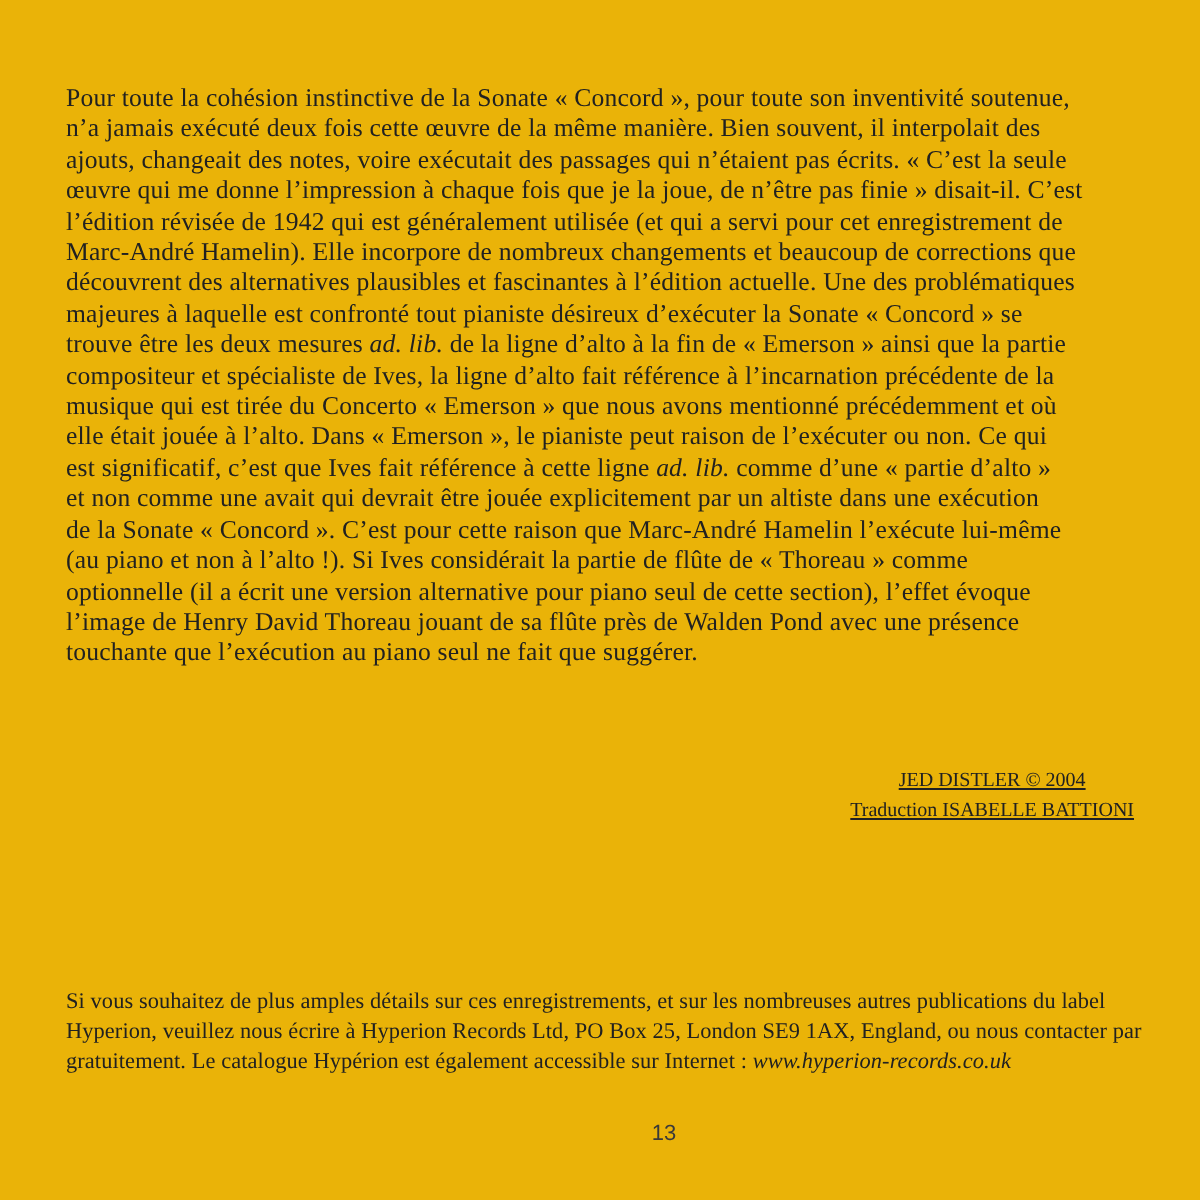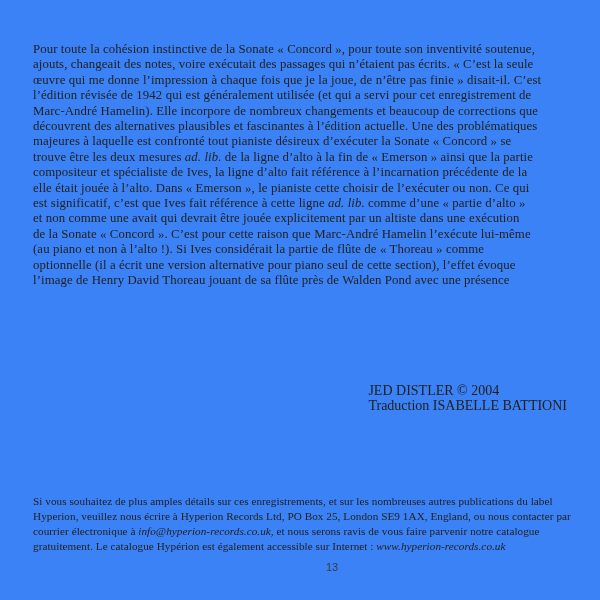--- a/index.html
+++ b/index.html
@@ -4,21 +4,21 @@
 <style>
   html, body {
     margin: 0;
     padding: 0;
     background: #ffffff;
   }
   .page {
     position: relative;
     width: 600px;
     height: 600px;
-    background: #3b82f6;
+    background: #eab308;
     color: #212121;
     font-family: "Liberation Serif", "DejaVu Serif", serif;
     overflow: hidden;
   }
   .body-text {
     position: absolute;
     left: 33px;
     top: 42px;
     width: 540px;
     font-size: 12.8px;
@@ -28,23 +28,24 @@
   .text-line {
     white-space: nowrap;
   }
   .text-line em {
     font-weight: normal;
   }
   .signature {
     position: absolute;
     right: 33px;
     top: 384px;
-    text-align: left;
-    font-size: 14px;
+    text-align: center;
+    font-size: 10px;
     line-height: 14.6px;
+    text-decoration: underline;
   }
   .footer-text {
     position: absolute;
     left: 33px;
     top: 494px;
     width: 545px;
     font-size: 11.2px;
     line-height: 15px;
     letter-spacing: 0.05px;
   }
@@ -60,44 +61,46 @@
     padding-left: 32px;
   }
 </style>
 </head>
 <body>
 
 <div class="page">
 
   <div class="body-text">
       <div class="text-line"><span>Pour toute la cohésion instinctive de la Sonate « Concord », pour toute son inventivité soutenue,</span></div>
+      <div class="text-line"><span>n’a jamais exécuté deux fois cette œuvre de la même manière. Bien souvent, il interpolait des</span></div>
       <div class="text-line"><span>ajouts, changeait des notes, voire exécutait des passages qui n’étaient pas écrits. « C’est la seule</span></div>
       <div class="text-line"><span>œuvre qui me donne l’impression à chaque fois que je la joue, de n’être pas finie » disait-il. C’est</span></div>
       <div class="text-line"><span>l’édition révisée de 1942 qui est généralement utilisée (et qui a servi pour cet enregistrement de</span></div>
       <div class="text-line"><span>Marc-André Hamelin). Elle incorpore de nombreux changements et beaucoup de corrections que</span></div>
       <div class="text-line"><span>découvrent des alternatives plausibles et fascinantes à l’édition actuelle. Une des problématiques</span></div>
       <div class="text-line"><span>majeures à laquelle est confronté tout pianiste désireux d’exécuter la Sonate « Concord » se</span></div>
       <div class="text-line"><span>trouve être les deux mesures </span><em>ad. lib.</em><span> de la ligne d’alto à la fin de « Emerson » ainsi que la partie</span></div>
       <div class="text-line"><span>compositeur et spécialiste de Ives, la ligne d’alto fait référence à l’incarnation précédente de la</span></div>
-      <div class="text-line"><span>elle était jouée à l’alto. Dans « Emerson », le pianiste cette choisir de l’exécuter ou non. Ce qui</span></div>
+      <div class="text-line"><span>musique qui est tirée du Concerto « Emerson » que nous avons mentionné précédemment et où</span></div>
+      <div class="text-line"><span>elle était jouée à l’alto. Dans « Emerson », le pianiste peut raison de l’exécuter ou non. Ce qui</span></div>
       <div class="text-line"><span>est significatif, c’est que Ives fait référence à cette ligne </span><em>ad. lib.</em><span> comme d’une « partie d’alto »</span></div>
       <div class="text-line"><span>et non comme une avait qui devrait être jouée explicitement par un altiste dans une exécution</span></div>
       <div class="text-line"><span>de la Sonate « Concord ». C’est pour cette raison que Marc-André Hamelin l’exécute lui-même</span></div>
       <div class="text-line"><span>(au piano et non à l’alto !). Si Ives considérait la partie de flûte de « Thoreau » comme</span></div>
       <div class="text-line"><span>optionnelle (il a écrit une version alternative pour piano seul de cette section), l’effet évoque</span></div>
       <div class="text-line"><span>l’image de Henry David Thoreau jouant de sa flûte près de Walden Pond avec une présence</span></div>
+      <div class="text-line"><span>touchante que l’exécution au piano seul ne fait que suggérer.</span></div>
     </div>
 
   <div class="signature">
     <div>JED DISTLER © 2004</div>
     <div>Traduction ISABELLE BATTIONI</div>
   </div>
 
   <div class="footer-text">
       <div class="text-line"><span>Si vous souhaitez de plus amples détails sur ces enregistrements, et sur les nombreuses autres publications du label</span></div>
       <div class="text-line"><span>Hyperion, veuillez nous écrire à Hyperion Records Ltd, PO Box 25, London SE9 1AX, England, ou nous contacter par</span></div>
-      <div class="text-line"><span>courrier électronique à </span><em>info@hyperion-records.co.uk</em><span>, et nous serons ravis de vous faire parvenir notre catalogue</span></div>
       <div class="text-line"><span>gratuitement. Le catalogue Hypérion est également accessible sur Internet : </span><em>www.hyperion-records.co.uk</em></div>
     </div>
 
   <div class="page-number">13</div>
 
 </div>
 
 </body></html>

